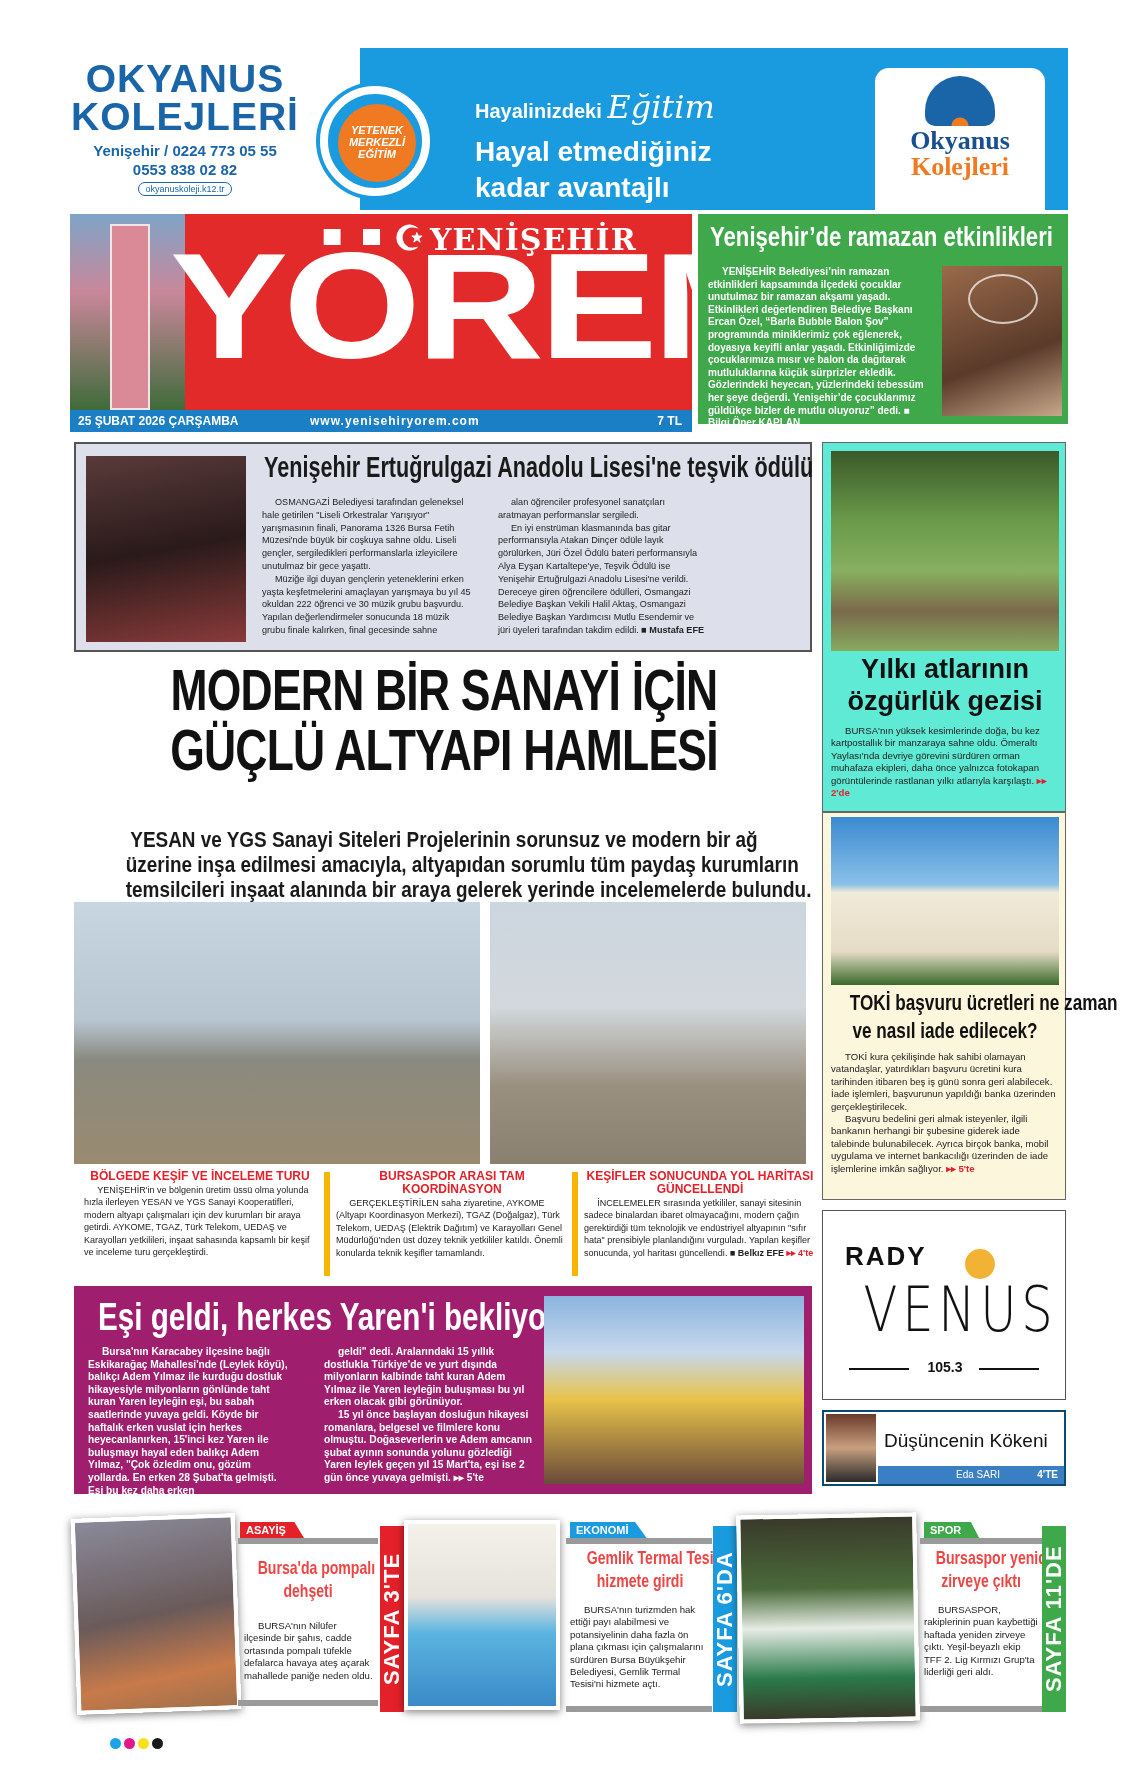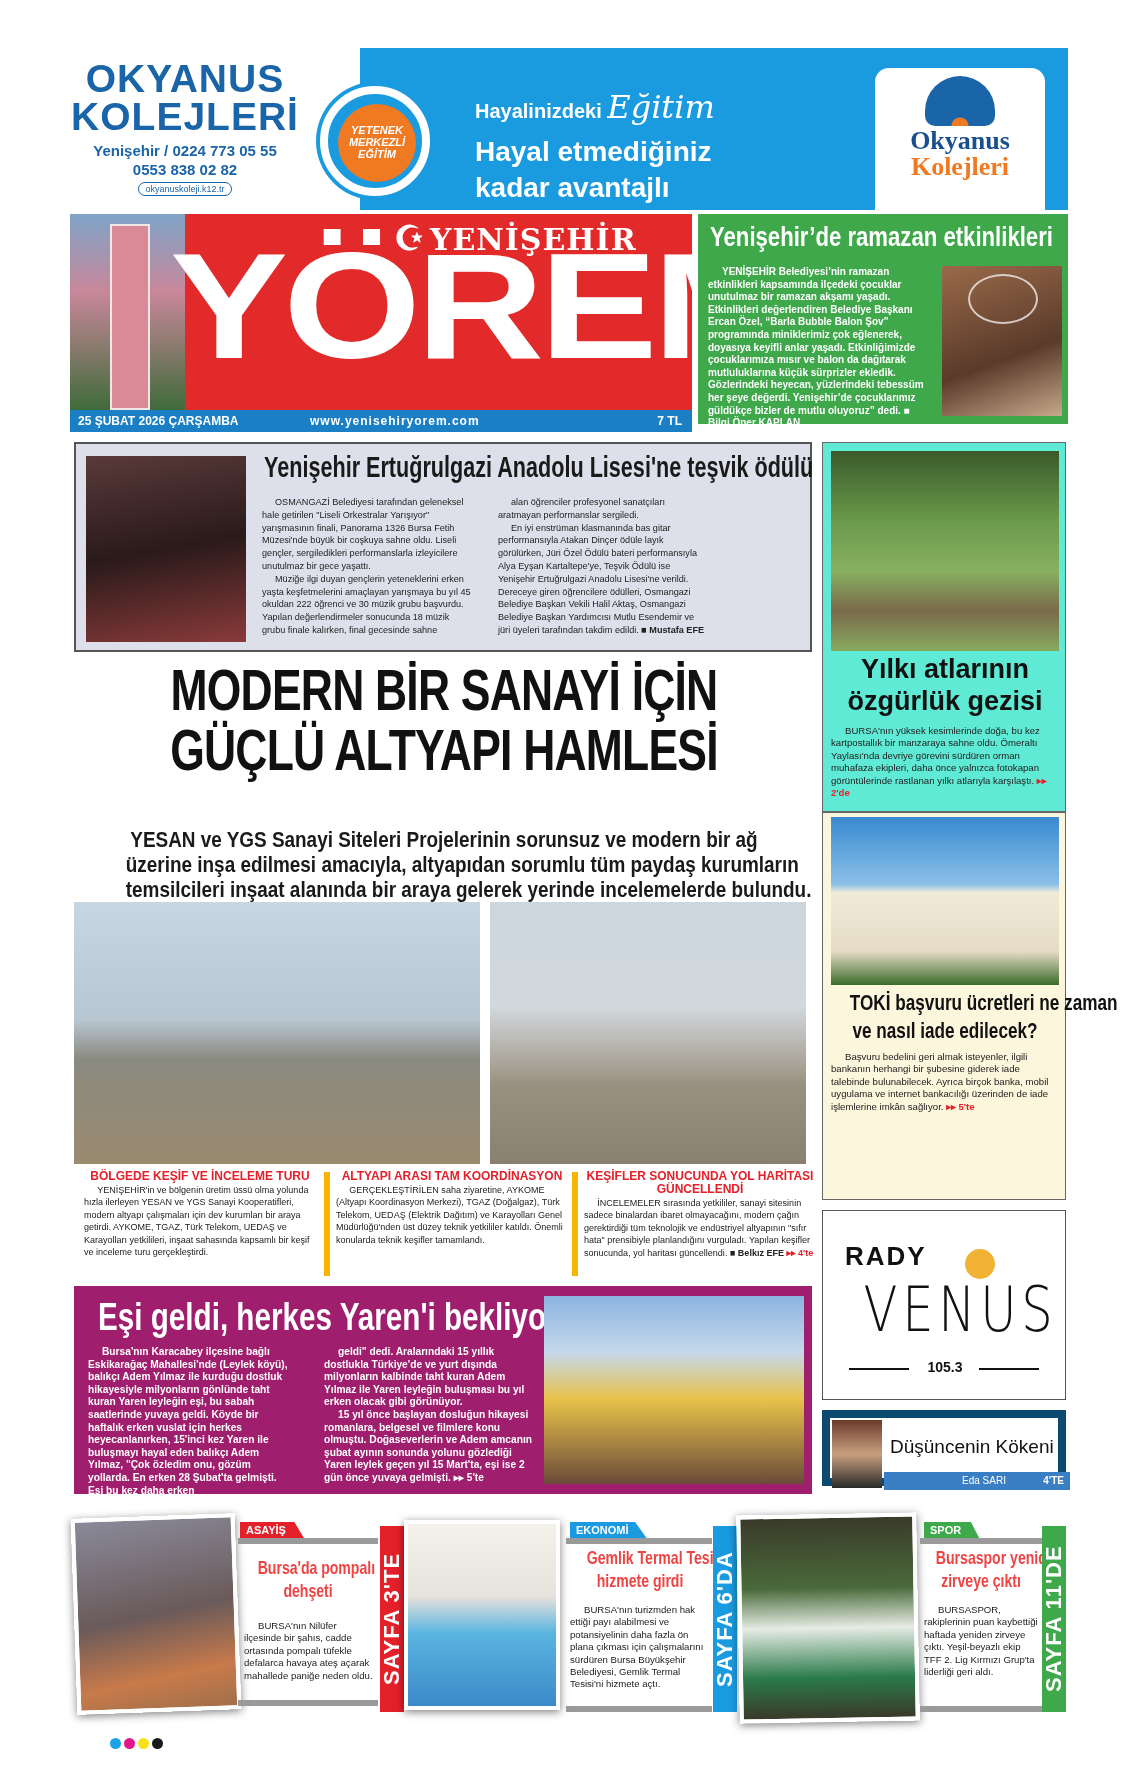--- a/index.html
+++ b/index.html
@@ -88,21 +88,21 @@
   
   #radio { left: 822px; top: 1210px; width: 244px; height: 190px; background: #fff; border: 1px solid #555; }
   #radio .rady { left: 22px; top: 30px; font-size: 26px; font-weight: 900; letter-spacing: 2px; color: #111; }
   #radio .sun { left: 142px; top: 38px; width: 30px; height: 30px; border-radius: 50%; background: #f2b233; }
   #radio .venus { left: 20px; top: 62px; width: 204px; text-align: center; font-family: "DejaVu Sans", sans-serif; font-weight: 200; font-size: 62px; letter-spacing: 6px; color: #111; transform: scaleX(0.8); transform-origin: center top; }
   #radio .freq { left: 22px; top: 148px; width: 200px; text-align: center; font-size: 14px; font-weight: bold; color: #111; }
   #radio .line1 { left: 26px; top: 157px; width: 60px; height: 2px; background: #111; }
   #radio .line2 { left: 156px; top: 157px; width: 60px; height: 2px; background: #111; }
 
   
-  #column { left: 822px; top: 1410px; width: 244px; height: 76px; background: #fff; border: 8px solid #0c4a6e; }
+  #column { left: 822px; top: 1410px; width: 244px; height: 76px; background: #fff; border: 2px solid #0c4a6e; }
   #column .photo { left: 2px; top: 2px; width: 50px; height: 68px; background: linear-gradient(180deg,#6a3a2a,#c8a080 50%,#2a2a2a); }
   #column .title { left: 60px; top: 18px; font-size: 19px; color: #111; }
   #column .bar { left: 54px; top: 54px; width: 186px; height: 18px; background: #3a7fc4; color: #fff; font-size: 10px; line-height: 18px; }
   #column .bar span { position: absolute; padding-left: 16px; }
   .tilted { box-shadow: 0 2px 8px rgba(0,0,0,0.5); border: 4px solid #fff; }
   .cat-tag { position: absolute; color: #fff; font-size: 11px; font-weight: 900; padding: 2px 18px 2px 6px; clip-path: polygon(0 0, 85% 0, 100% 100%, 0 100%); }
   .grey-rule { position: absolute; height: 6px; background: #9a9a9a; }
   .strip-hd { position: absolute; text-align: center; font-size: 19px; font-weight: bold; line-height: 23px; color: #ef4444; }
   .strip-hd div { transform: scaleX(0.74); transform-origin: center top; white-space: nowrap; }
   .strip-body { position: absolute; font-size: 9.6px; line-height: 12.4px; color: #222; }
@@ -193,21 +193,21 @@
 </div>
 <div id="photo1" class="abs"></div>
 <div id="photo2" class="abs"></div>
 
 <div class="subcol abs" style="left:84px">
   <div class="sh">BÖLGEDE KEŞİF VE İNCELEME TURU</div>
   <p>YENİŞEHİR'in ve bölgenin üretim üssü olma yolunda hızla ilerleyen YESAN ve YGS Sanayi Kooperatifleri, modern altyapı çalışmaları için dev kurumları bir araya getirdi. AYKOME, TGAZ, Türk Telekom, UEDAŞ ve Karayolları yetkilileri, inşaat sahasında kapsamlı bir keşif ve inceleme turu gerçekleştirdi.</p>
 </div>
 <div class="ybar abs" style="left:324px"></div>
 <div class="subcol abs" style="left:336px">
-  <div class="sh">ALTYAPI ARASI TAM KOORDİNASYON</div>
+  <div class="sh">BURSASPOR ARASI TAM KOORDİNASYON</div>
   <p>GERÇEKLEŞTİRİLEN saha ziyaretine, AYKOME (Altyapı Koordinasyon Merkezi), TGAZ (Doğalgaz), Türk Telekom, UEDAŞ (Elektrik Dağıtım) ve Karayolları Genel Müdürlüğü'nden üst düzey teknik yetkililer katıldı. Önemli konularda teknik keşifler tamamlandı.</p>
 </div>
 <div class="ybar abs" style="left:572px"></div>
 <div class="subcol abs" style="left:584px">
   <div class="sh">KEŞİFLER SONUCUNDA YOL HARİTASI GÜNCELLENDİ</div>
   <p><span>İNCELEMELER sırasında yetkililer, sanayi sitesinin sadece binalardan ibaret olmayacağını, modern çağın gerektirdiği tüm teknolojik ve endüstriyel altyapının "sıfır hata" prensibiyle planlandığını vurguladı. Yapılan keşifler sonucunda, yol haritası güncellendi.</span> <b>■ Belkız EFE</b> <b style="color:#e4202a">▸▸ 4'te</b></p>
 </div>
 
 <div id="yaren" class="abs">
   <div class="hd abs" style="transform-origin:left top">Eşi geldi, herkes Yaren'i bekliyor</div>
@@ -232,20 +232,21 @@
   </div>
 </div>
 
 <div id="toki" class="abs">
   <div class="photo abs"></div>
   <div class="hd abs">
     <div>TOKİ başvuru ücretleri ne zaman</div>
     <div>ve nasıl iade edilecek?</div>
   </div>
   <div class="body abs">
+    <p>TOKİ kura çekilişinde hak sahibi olamayan vatandaşlar, yatırdıkları başvuru ücretini kura tarihinden itibaren beş iş günü sonra geri alabilecek. İade işlemleri, başvurunun yapıldığı banka üzerinden gerçekleştirilecek.</p>
     <p><span>Başvuru bedelini geri almak isteyenler, ilgili bankanın herhangi bir şubesine giderek iade talebinde bulunabilecek. Ayrıca birçok banka, mobil uygulama ve internet bankacılığı üzerinden de iade işlemlerine imkân sağlıyor.</span> <b style="color:#e4202a">▸▸ 5'te</b></p>
   </div>
 </div>
 
 <div id="radio" class="abs">
   <div class="rady abs">RADY</div>
   <div class="sun abs"></div>
   <div class="venus abs">VENUS</div>
   <div class="line1 abs"></div>
   <div class="freq abs">105.3</div>

